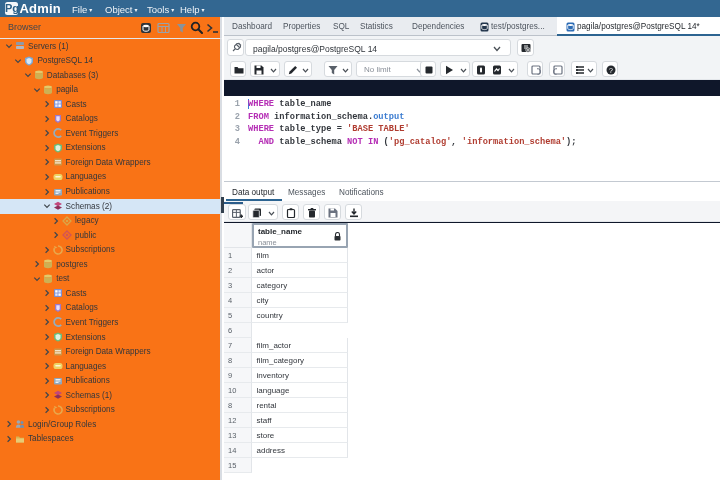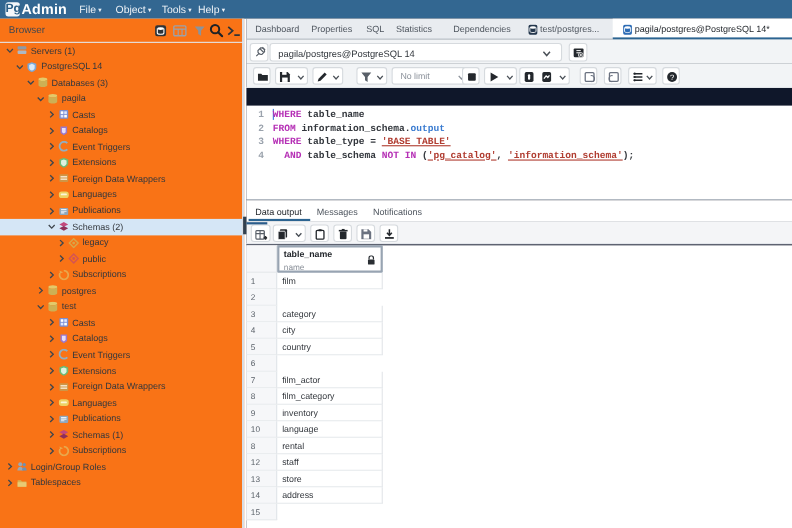--- a/index.html
+++ b/index.html
@@ -27,21 +27,21 @@
   border-bottom:2px solid #2c6491; }
 #connrow { left:0; top:19px; width:496px; height:22px; background:#f2f4f6; }
 .wbtn { position:absolute; background:#fff; border:1px solid #d6dade; border-radius:3px; }
 #toolbar { left:0; top:41px; width:496px; height:22px; background:#f2f4f6; border-bottom:1px solid #e3e6ea; }
 #qtabs { left:0; top:63px; width:496px; height:16px; background:#fff; border-bottom:1px solid #cdd2d9; }
 #editor { left:0; top:79px; width:496px; height:85px; background:#fff;
   font-family:"Liberation Mono", monospace; font-size:8.7px; font-weight:bold; }
 .lnum { position:absolute; width:16px; text-align:right; color:#9aa2ac; }
 .cline { position:absolute; left:24px; white-space:pre; color:#33373d; }
 .kw { color:#b52fb5; }
-.str { color:#b03c30;text-decoration:underline; }
+.str { color:#b03c30; }
 .blu { color:#3a7bd0; }
 #splitter { left:0; top:164px; width:496px; height:1px; background:#c3c9d1; }
 #dtabs { left:0; top:165px; width:496px; height:19px; background:#fff; }
 #dtoolbar { left:0; top:184px; width:496px; height:21px; background:#f4f5f7; border-bottom:1px solid #e3e6ea; }
 #grid { left:0; top:206px; width:496px; height:257px; background:#fff; }
 .gnum { position:absolute; left:0; width:28px; background:#f6f7f9; border-right:1px solid #e2e5e9;
   border-bottom:1px solid #e7eaed; font-size:7.5px; color:#5a6169; padding:3px 0 0 4px; }
 .gcell { position:absolute; left:28px; width:96px; border-right:1px solid #e2e5e9;
   border-bottom:1px solid #e7eaed; font-size:8px; color:#33373d; padding:2.5px 0 0 4.5px; }
 #ghead { position:absolute; left:28px; top:0; width:96px; height:25px; background:#fff;
@@ -576,20 +576,21 @@
         <div style="position:absolute; left:4px; top:2px; font-size:8px; font-weight:bold; color:#24282d;">table_name</div>
         <div style="position:absolute; left:4px; top:12.5px; font-size:7.5px; color:#8a9099;">name</div>
         <svg style="position:absolute; right:5px; top:7px;" width="7" height="9" viewBox="0 0 7 9">
             <path d="M1.5 4V2.5a2 2 0 014 0V4" fill="none" stroke="#2a2e33" stroke-width="1.1"></path>
             <rect x="0.5" y="4" width="6" height="4.5" rx="0.8" fill="#2a2e33"></rect>
           </svg>
       </div>
       <div class="gnum" style="top:25px;height:15px;">1</div>
 <div class="gcell" style="top:25px;height:15px;">film</div>
 <div class="gnum" style="top:40px;height:15px;">2</div>
+<div class="gcell" style="top:40px;height:15px;">actor</div>
 <div class="gnum" style="top:55px;height:15px;">3</div>
 <div class="gcell" style="top:55px;height:15px;">category</div>
 <div class="gnum" style="top:70px;height:15px;">4</div>
 <div class="gcell" style="top:70px;height:15px;">city</div>
 <div class="gnum" style="top:85px;height:15px;">5</div>
 <div class="gcell" style="top:85px;height:15px;">country</div>
 <div class="gnum" style="top:100px;height:15px;">6</div>
 <div class="gnum" style="top:115px;height:15px;">7</div>
 <div class="gcell" style="top:115px;height:15px;">film_actor</div>
 <div class="gnum" style="top:130px;height:15px;">8</div>

